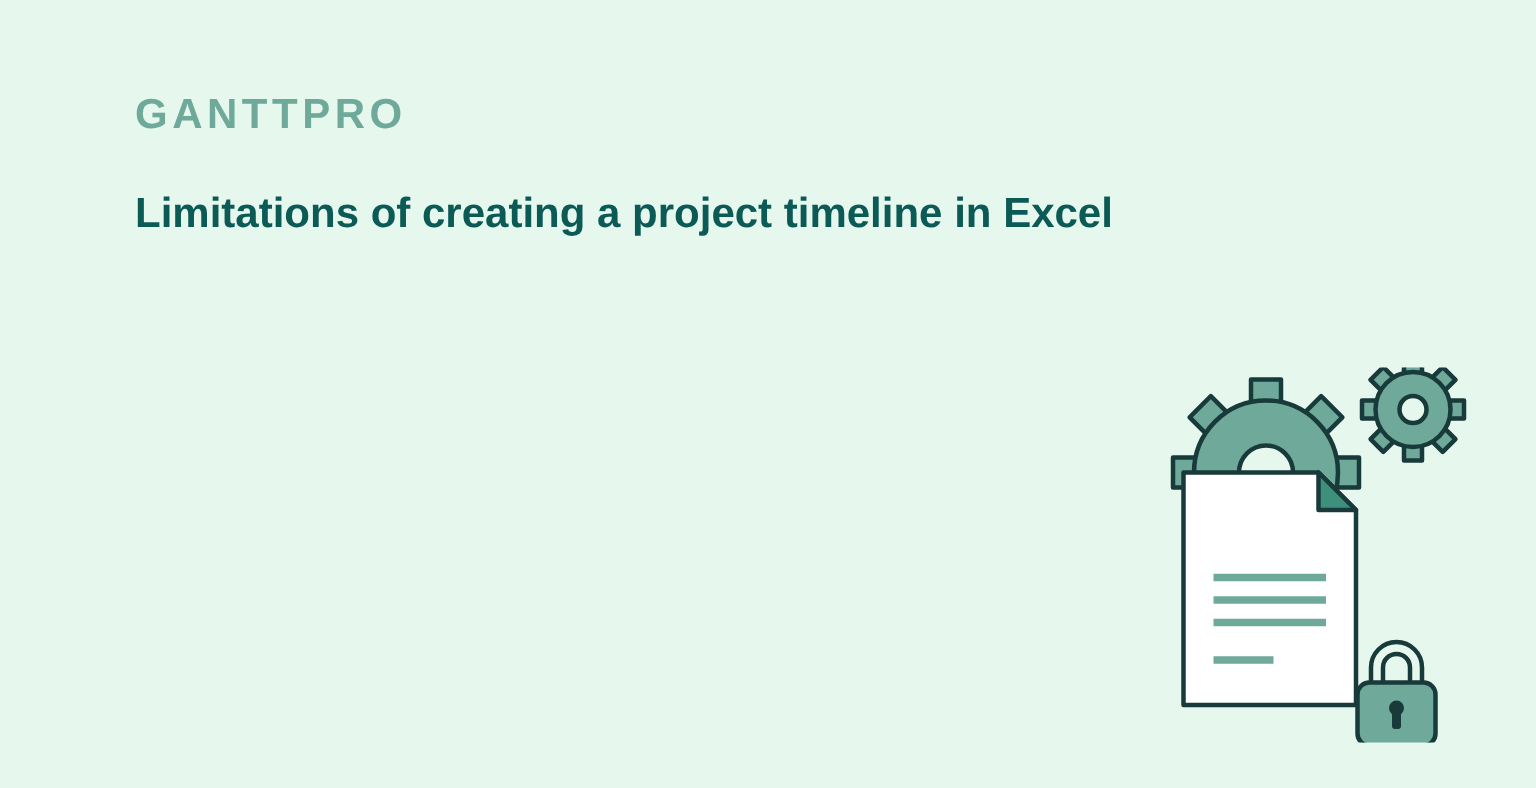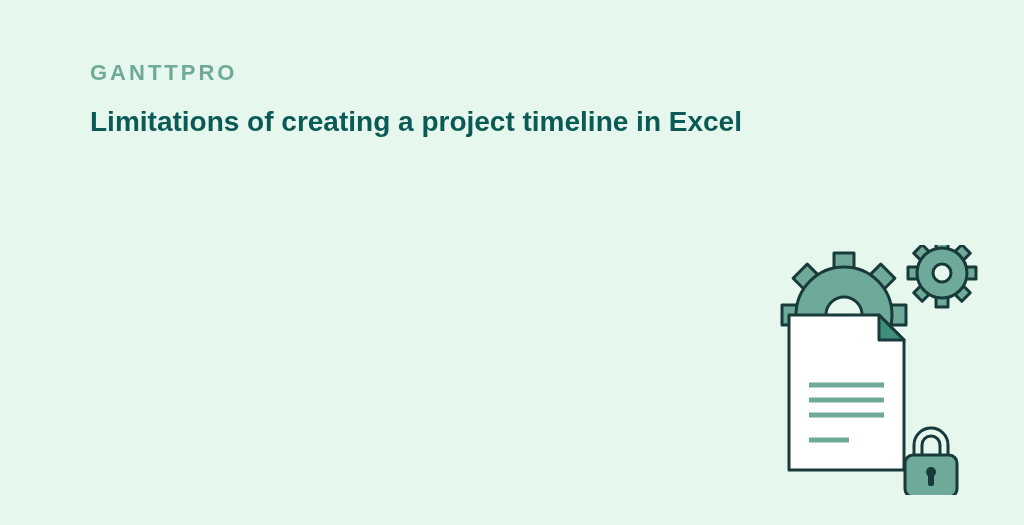--- a/index.html
+++ b/index.html
@@ -12,27 +12,27 @@
   }
   .content {
     position: absolute;
     left: 90px;
     top: 60px;
     right: 90px;
   }
   .logo {
     font-family: "Arial Black", Arial, sans-serif;
     font-weight: 900;
-    font-size: 22px;
+    font-size: 28px;
     letter-spacing: 3px;
     color: #6fa99a;
     text-transform: uppercase;
   }
   .title {
-    margin-top: 20px;
+    margin-top: 34px;
     font-size: 28px;
     font-weight: 700;
     color: #0b5a55;
   }
   .list {
     margin-top: 52px;
     list-style: disc;
     padding-left: 24px;
     color: #3a4a4a;
   }

